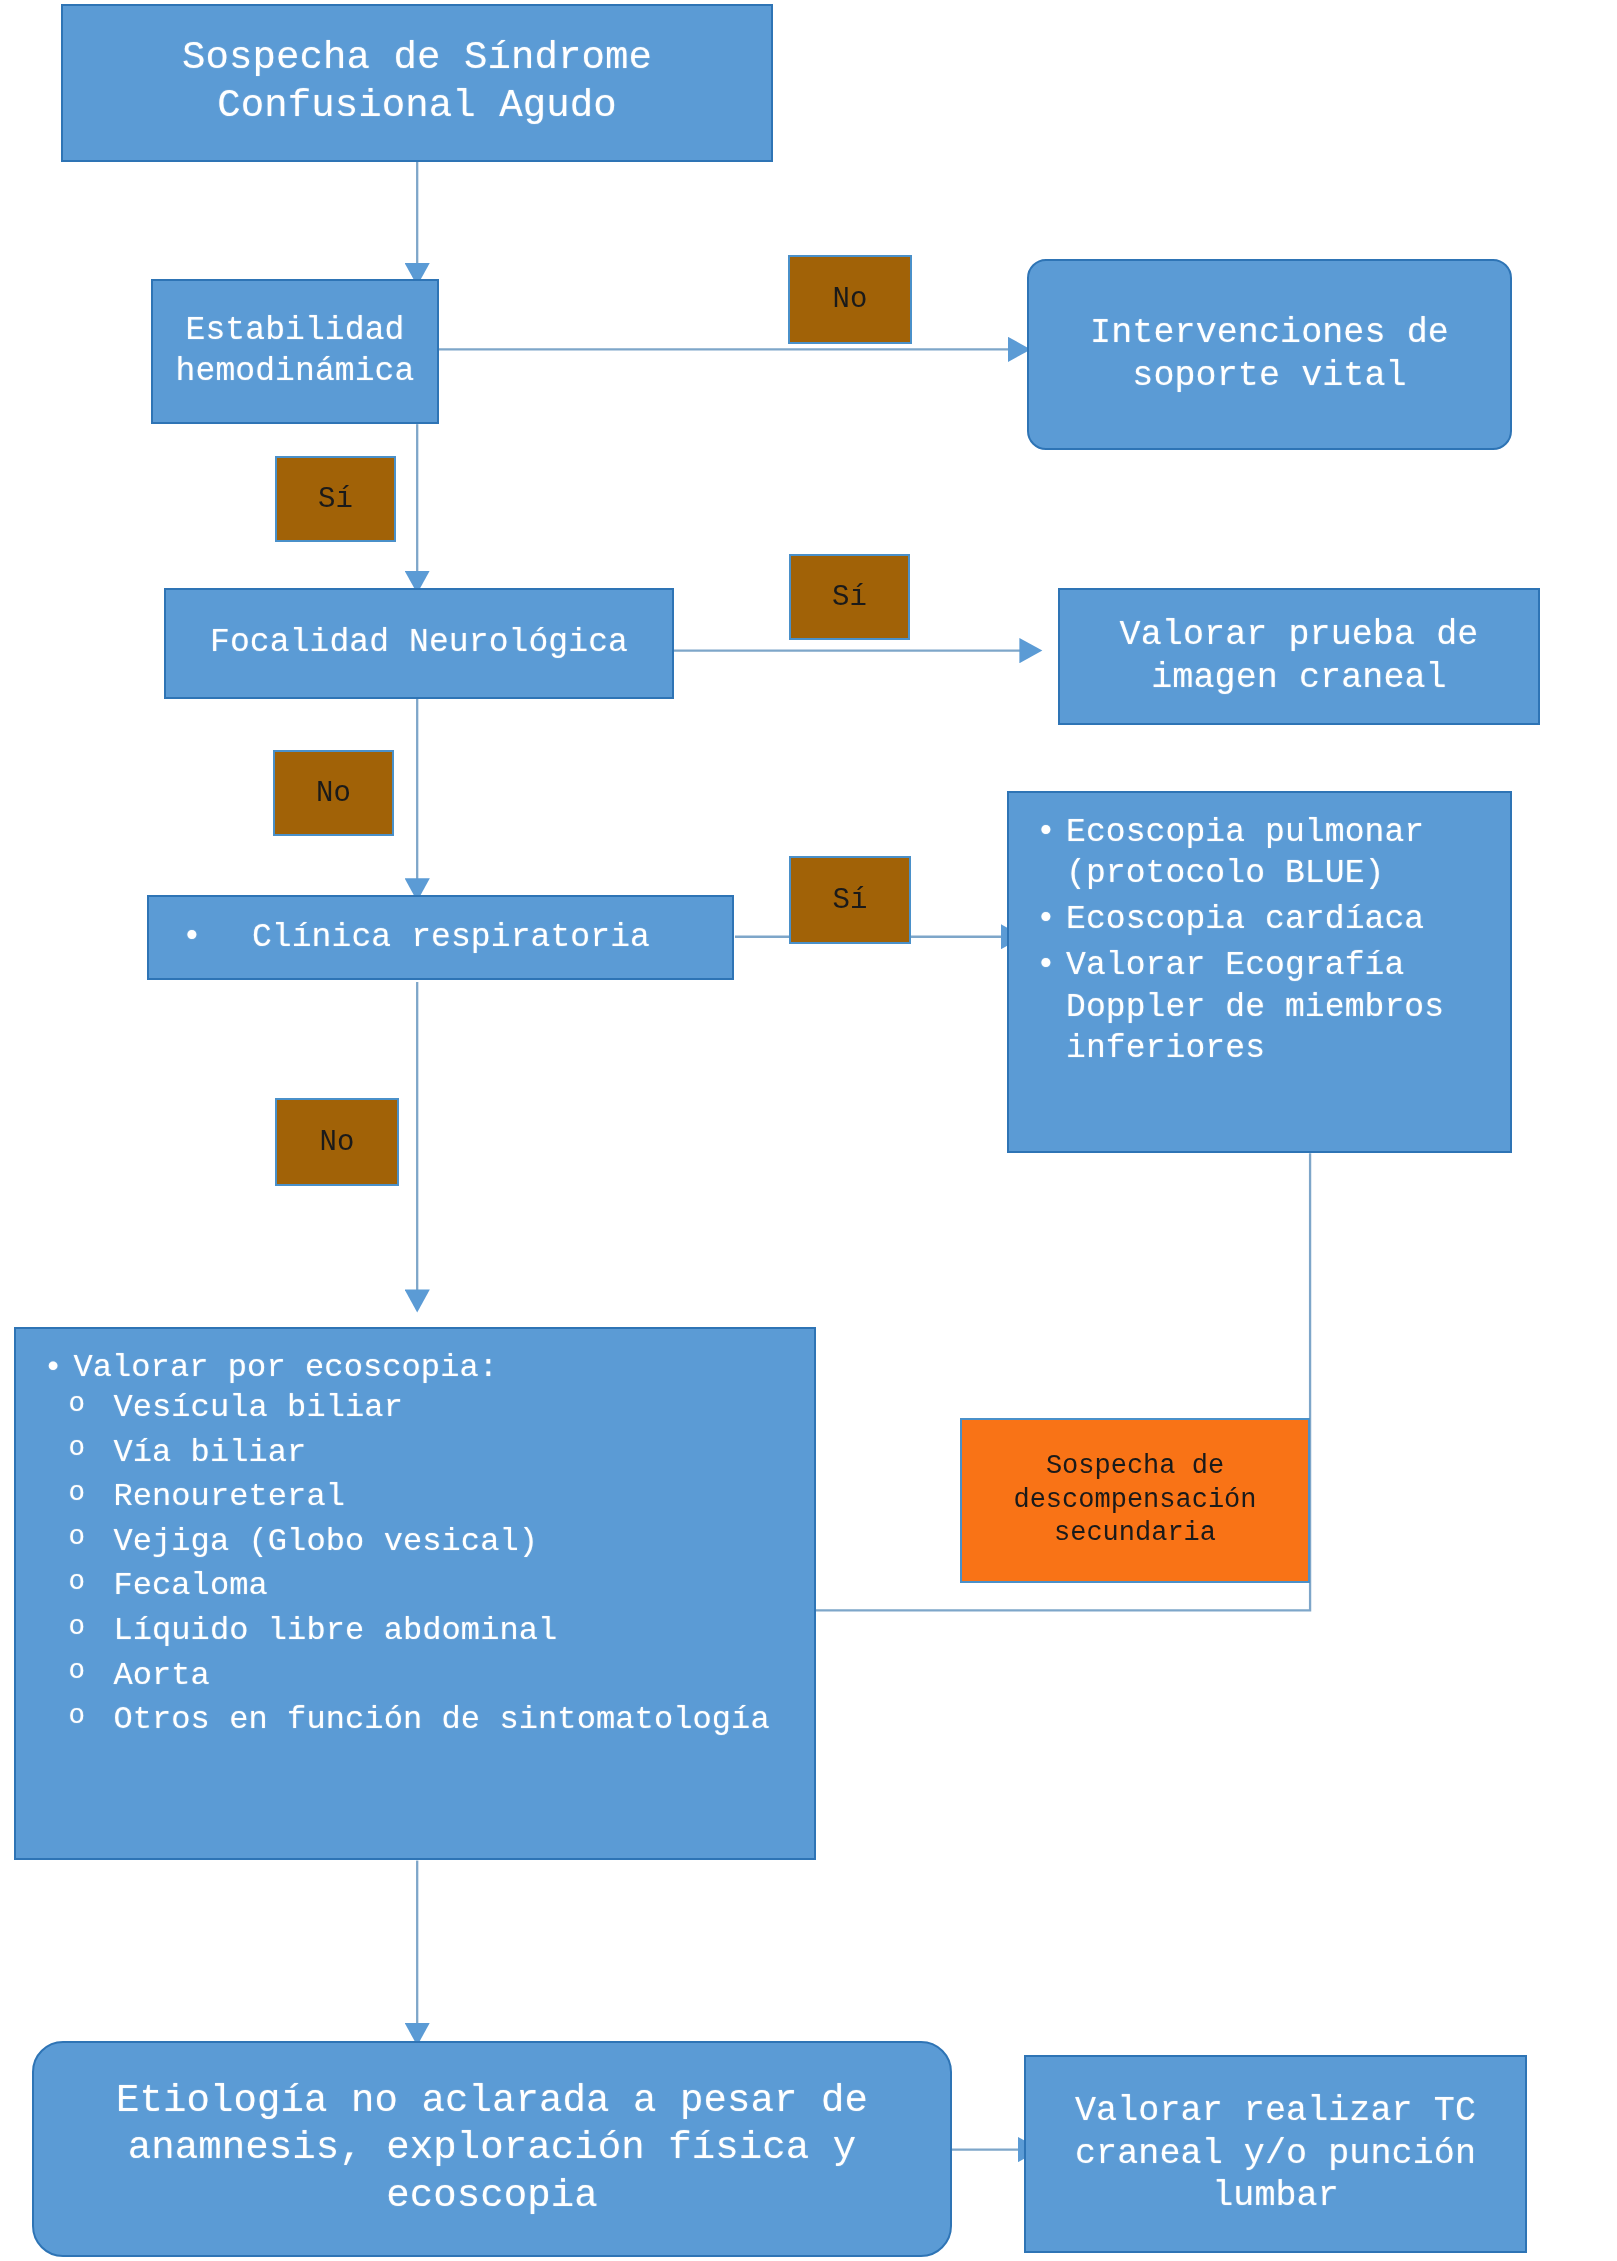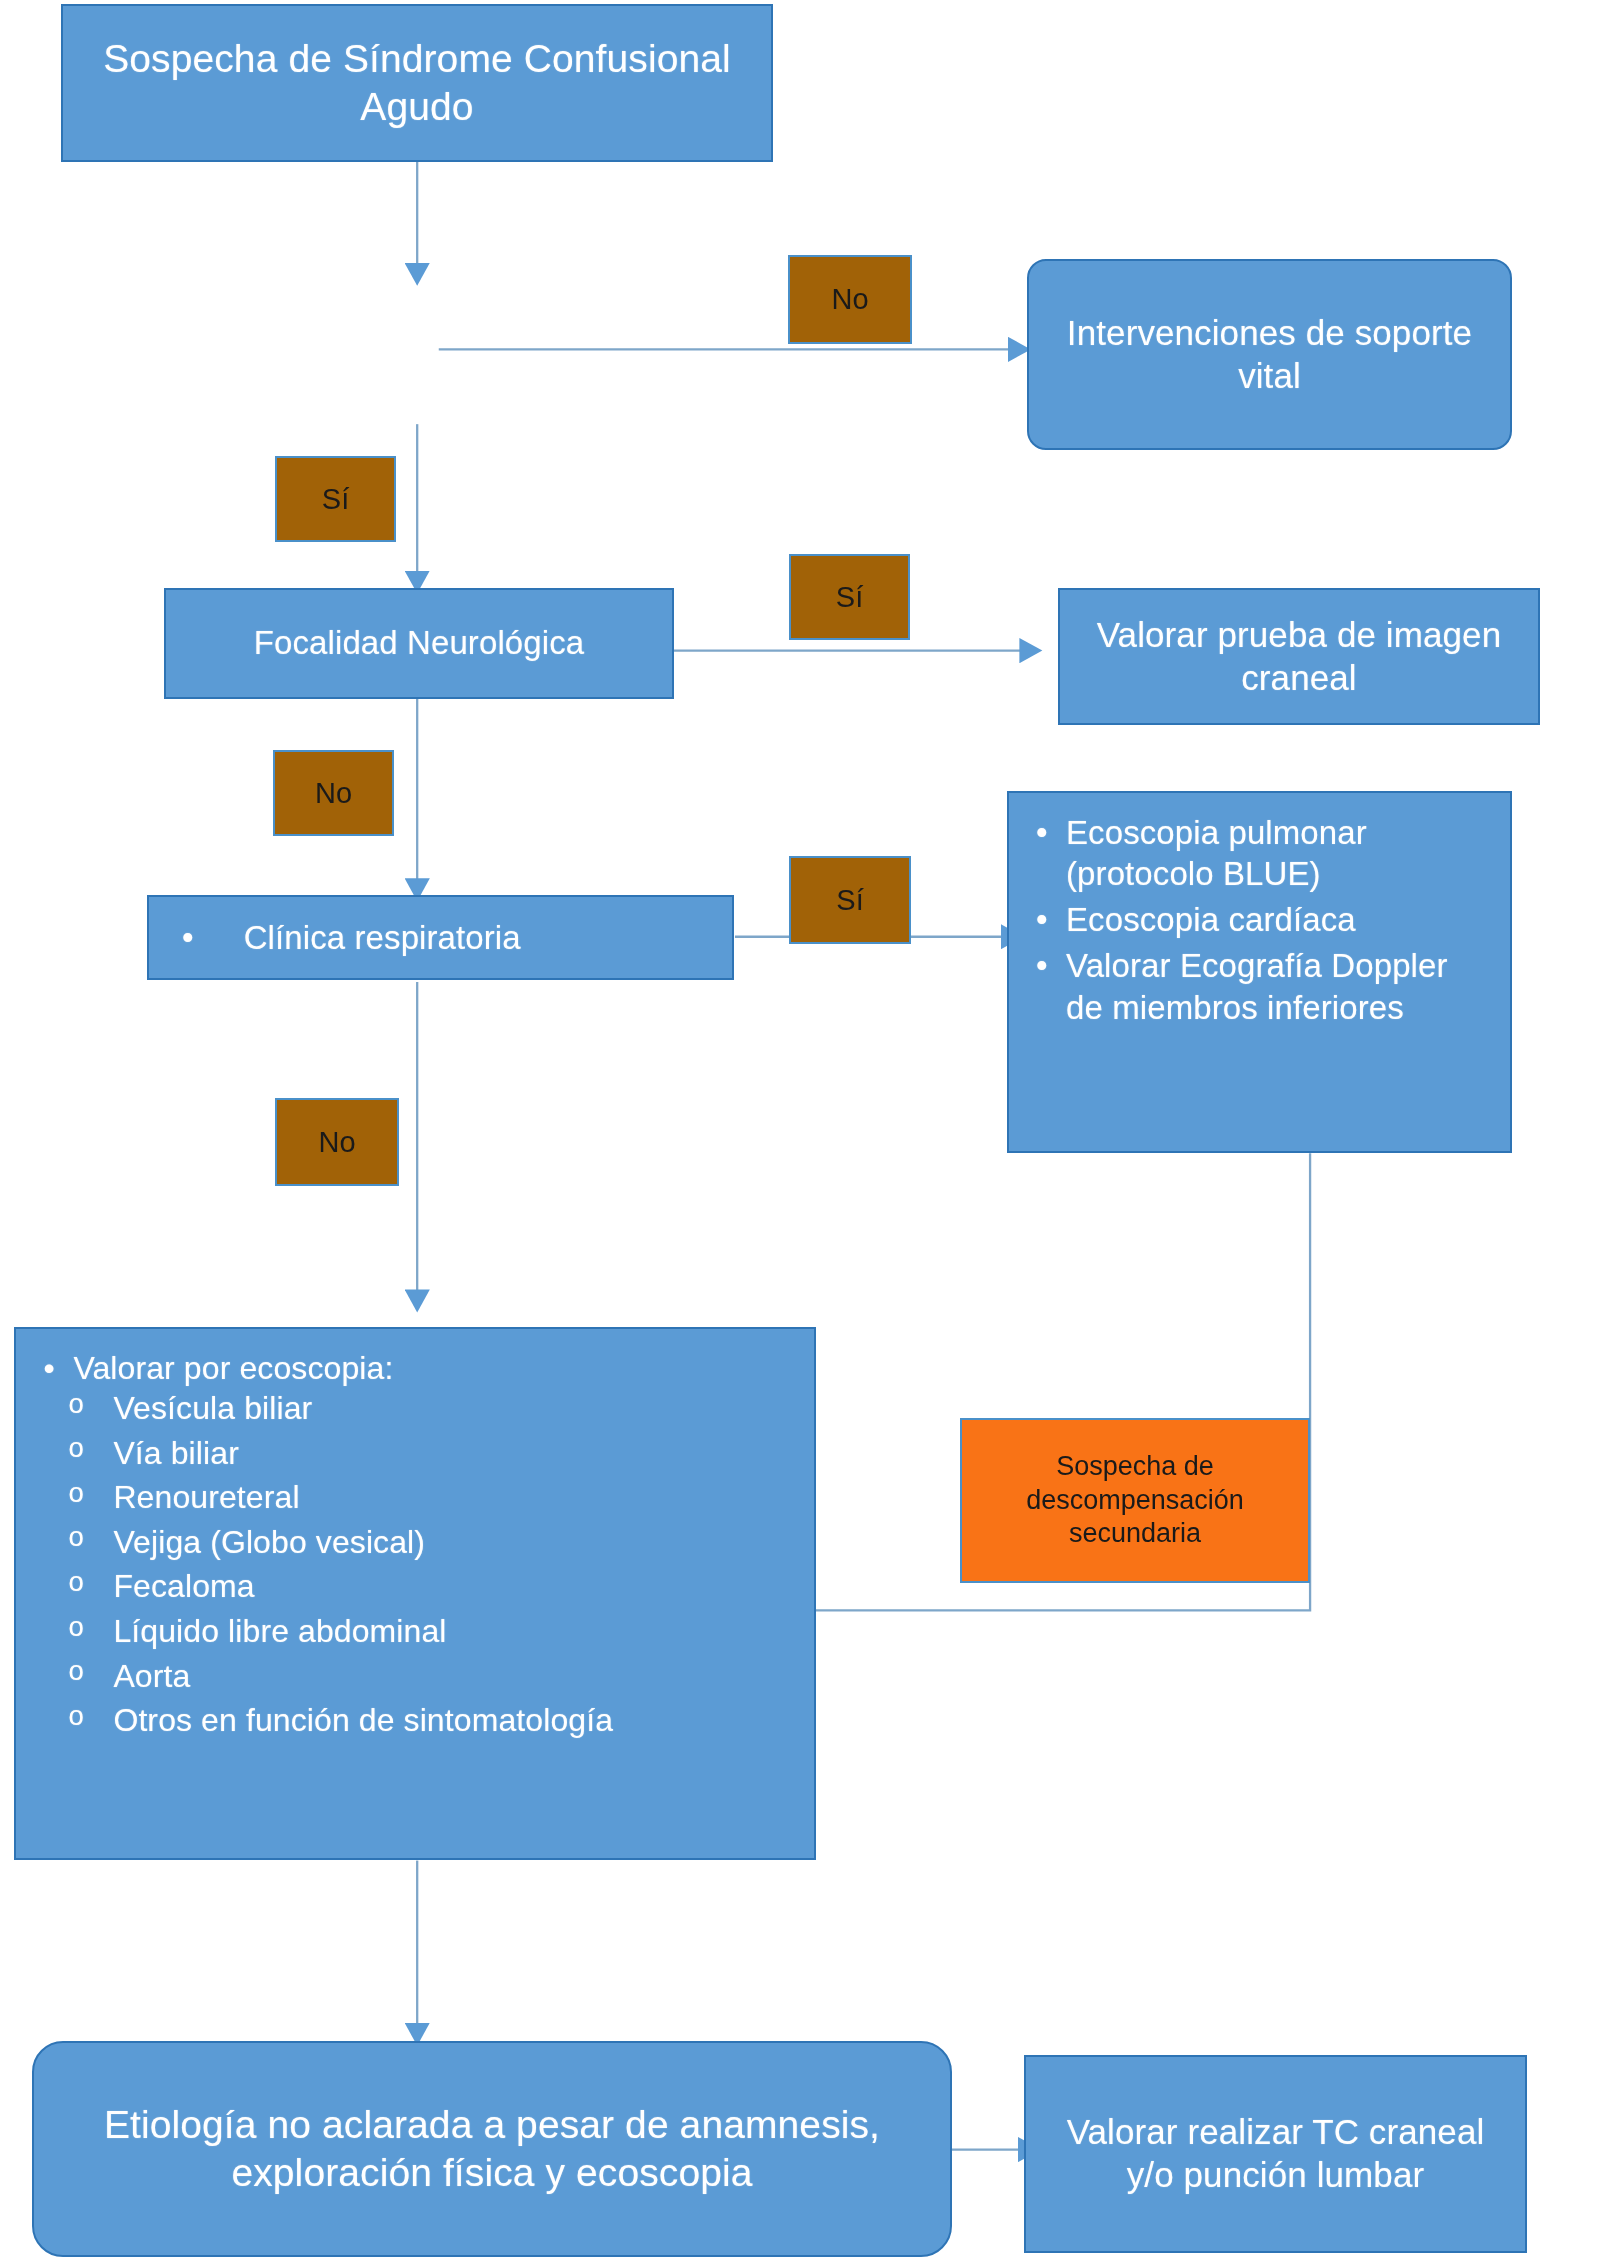--- a/index.html
+++ b/index.html
@@ -9,20 +9,21 @@
   }
   body {
     font-family: "Liberation Sans", sans-serif;
   }
   #canvas {
     position: relative;
     width: 1618px;
     height: 2261px;
     background: #ffffff;
     overflow: hidden;
+    font-family: Liberation Mono, monospace;
   }
   .node {
     position: absolute;
     box-sizing: border-box;
     display: flex;
     align-items: center;
     justify-content: center;
     text-align: center;
   }
   
@@ -143,20 +144,23 @@
       <path d="M580,2588 L580,2820" marker-end="url(#arrow-d)"></path>
 
       <path d="M1172,2990 L1422,2990" marker-end="url(#arrow-d)"></path>
     </g>
   </svg>
 
   <div class="node proc" style="left:61px; top:3.6px; width:712px; height:158px; font-size:39px;">
     <span class="txt">Sospecha de Síndrome Confusional Agudo</span>
   </div>
 
+  <div class="node proc" style="left:151px; top:279px; width:288px; height:145px; font-size:33px;">
+    <span class="txt">Estabilidad hemodinámica</span>
+  </div>
 
   <div class="node label-box" style="left:788px; top:255px; width:124px; height:89px; font-size:29px;">
     <span>No</span>
   </div>
 
   <div class="node proc" style="left:1027px; top:259px; width:485px; height:191px; font-size:35px;border-radius:19px;">
     <span class="txt">Intervenciones de soporte vital</span>
   </div>
 
   <div class="node label-box" style="left:275px; top:456px; width:121px; height:86px; font-size:29px;">

